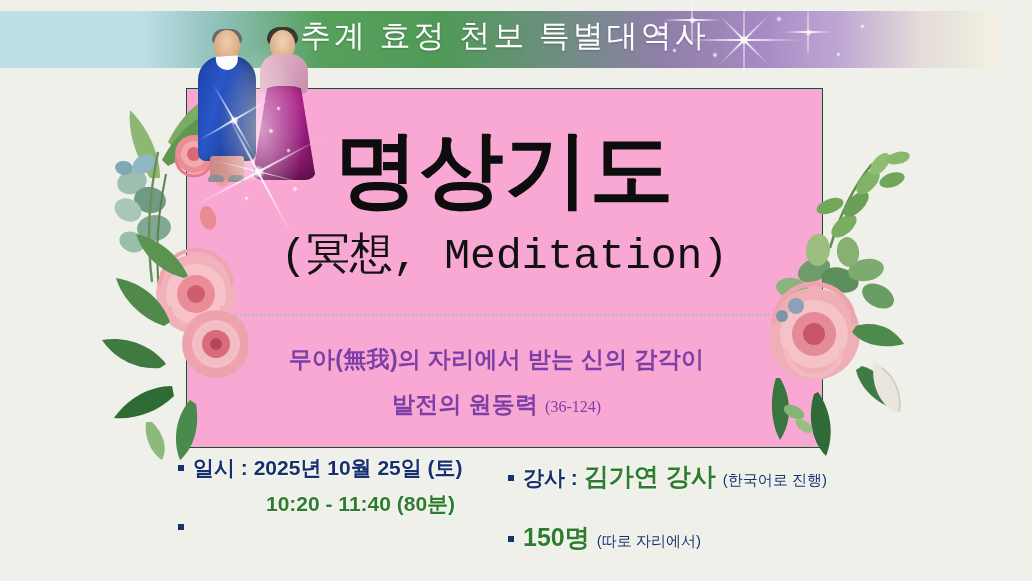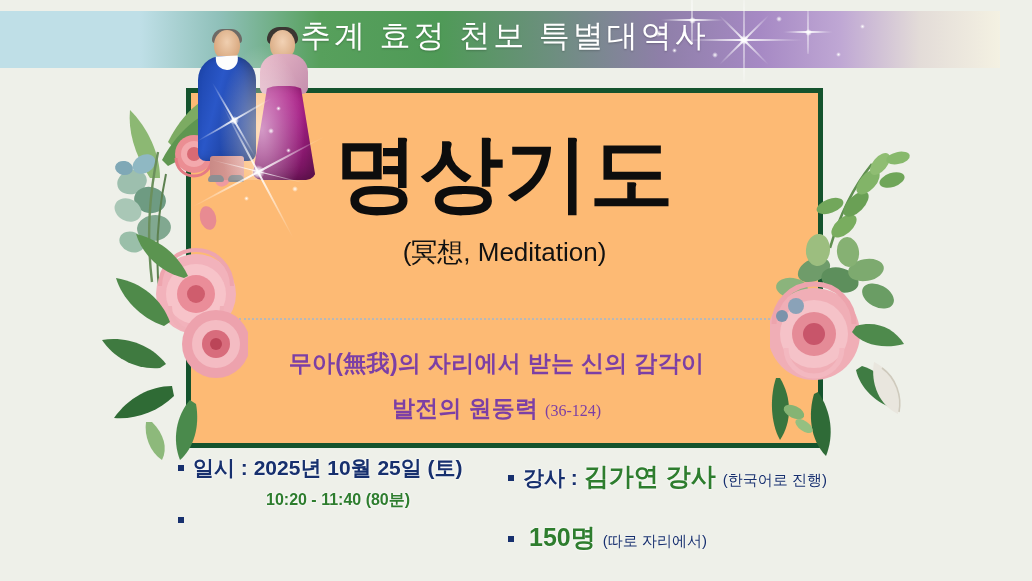--- a/index.html
+++ b/index.html
@@ -118,39 +118,39 @@
     position:absolute; left:0; top:0; width:100%; height:100%;
     background:radial-gradient(ellipse at 55% 72%, rgba(255,255,255,.55) 0%, rgba(255,255,255,0) 46%);
     pointer-events:none;
   }
 
   
   .card {
     position:absolute;
     left:186px; top:88px;
     width:637px; height:360px;
-    background:#fdba74;
-    border:5px solid #14532d;
+    background:#f9a8d4;
+    border:1px solid #14532d;
     z-index:4;
   }
   .title-ko {
     position:absolute; left:0; right:0; top:38px;
     text-align:center;
     font-family:"Liberation Sans", sans-serif;
     font-size:84px;
     font-weight:bold;
     color:#0d0d0d;
     letter-spacing:1px;
     line-height:1;
   }
   .title-sub {
     position:absolute; left:0; right:0; top:146px;
     text-align:center;
-    font-family:Liberation Sans, sans-serif;
-    font-size:26px;
+    font-family:Liberation Mono, monospace;
+    font-size:43px;
     color:#111111;
     line-height:1;
   }
   .divider {
     position:absolute;
     left:48px; right:48px; top:225px;
     border-top:2px dotted #b8b8b8;
     height:0;
   }
   .quote {
@@ -195,21 +195,21 @@
   }
   .navy {
     color:#17306e;
     font-weight:bold;
     font-size:21px;
     text-shadow:0 0 2px rgba(255,255,255,.9), 0 0 3px rgba(255,255,255,.8);
   }
   .green {
     color:#2e7d2e;
     font-weight:bold;
-    font-size:16px;
+    font-size:21px;
     text-shadow:0 0 2px rgba(255,255,255,.9), 0 0 3px rgba(255,255,255,.8);
   }
   .green-big { font-size:25px; }
   .time-line {
     margin-left:88px;
     margin-top:8px;
     margin-bottom:10px;
   }
   .small-navy {
     color:#17306e;
@@ -415,20 +415,20 @@
 
     <div class="col col-right">
       <div class="line gap">
         <span class="bullet"></span>
         <span class="navy">강사 :</span>
         <span class="green green-big" style="margin-left:6px;">김가연 강사</span>
         <span class="small-navy">(한국어로 진행)</span>
       </div>
       <div class="line">
         <span class="bullet"></span>
-        <span class="green green-big" style="margin-left:6px;">150명</span>
+        <span class="green green-big" style="margin-left:0;">150명</span>
         <span class="small-navy">(따로 자리에서)</span>
       </div>
     </div>
 
   </div>
 
 </div>
 
 </body></html>

